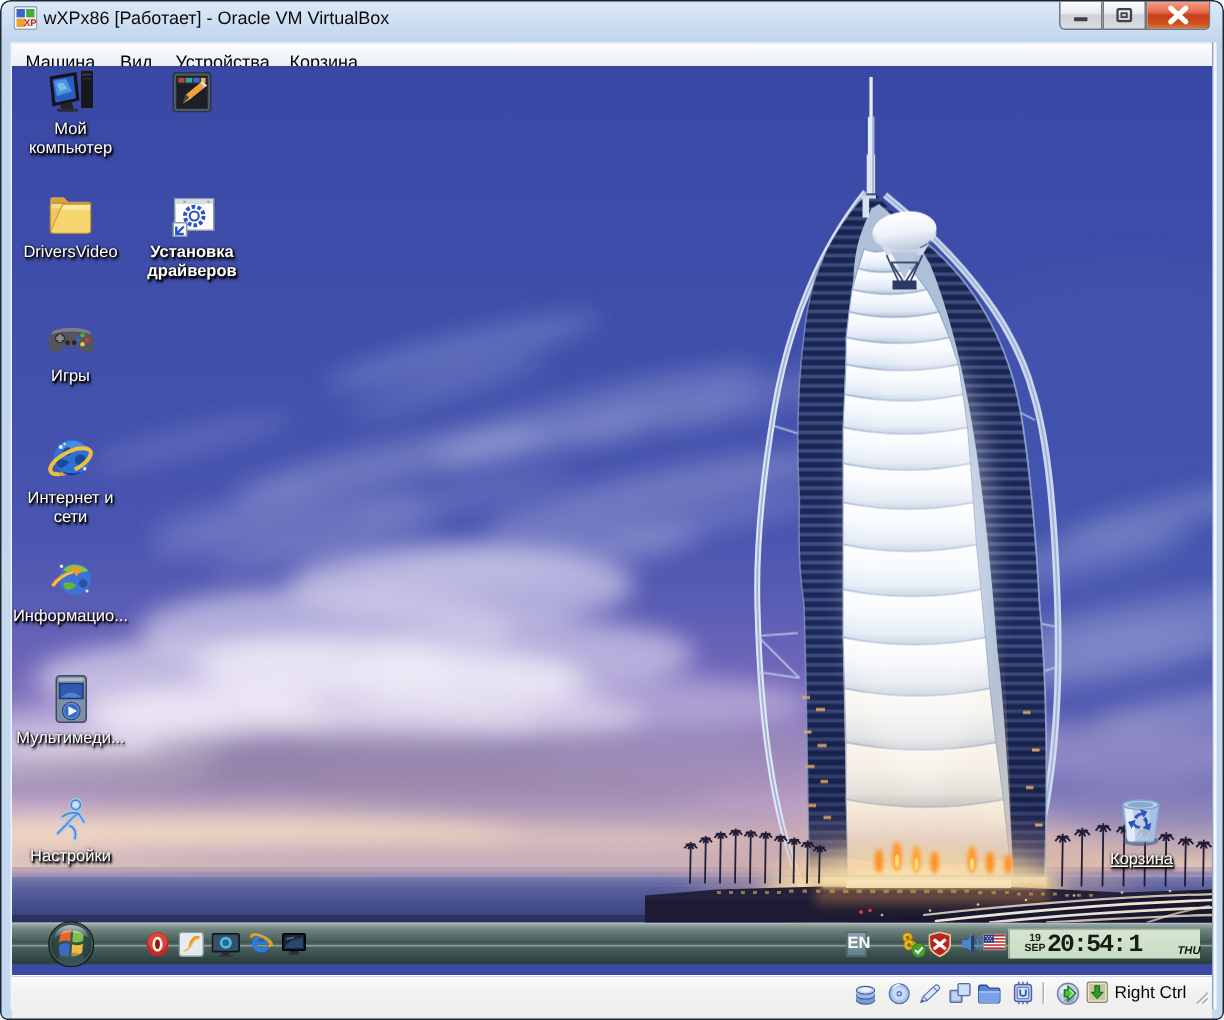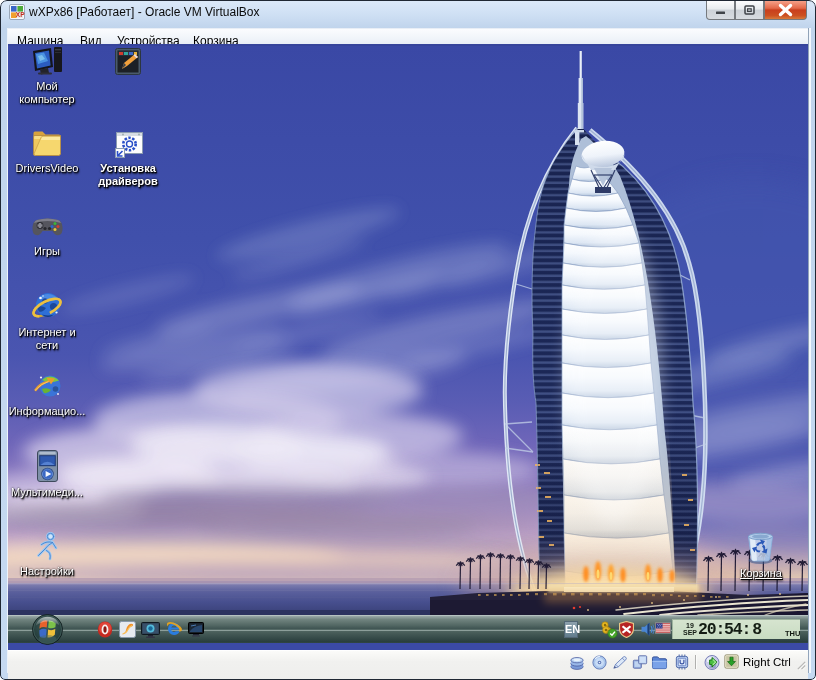--- a/index.html
+++ b/index.html
@@ -765,22 +765,22 @@
       <circle cx="3.5" cy="3.6" r="0.45"></circle>
             <circle cx="5.5" cy="3.6" r="0.45"></circle>
       <circle cx="2.5" cy="5" r="0.45"></circle>
             <circle cx="4.5" cy="5" r="0.45"></circle>
             <circle cx="6.5" cy="5" r="0.45"></circle>
           </g>
     </svg>
 
     <div style="position:absolute;left:664px;top:4px;width:128px;height:20px;background:linear-gradient(180deg,#d6e4cf 0,#c8dcc2 100%);border-top:1px solid #9eb49e;border-left:1px solid #9eb49e;"></div>
     <div style="position:absolute;left:671px;top:7px;width:22px;height:16px;color:#141c14;font-size:7px;font-weight:bold;text-align:center;line-height:7px;font-family:'Liberation Sans',sans-serif;">19<br>SEP</div>
-    <div style="position:absolute;left:690px;top:6px;color:#141c14;font-size:16.5px;font-weight:bold;font-family:'Liberation Mono',monospace;letter-spacing:-1.2px;line-height:17px;">20:54: 8</div>
-    <div style="position:absolute;left:777px;top:14px;color:#141c14;font-size:7.5px;font-weight:bold;font-family:'Liberation Sans',sans-serif;">THU</div>
+    <div style="position:absolute;left:690px;top:6px;color:#141c14;font-size:16.5px;font-weight:bold;font-family:'Liberation Mono',monospace;letter-spacing:-1.2px;line-height:17px;">20:54: 1</div>
+    <div style="position:absolute;left:777px;top:14px;color:#141c14;font-size:7.5px;font-weight:bold;font-family:'Liberation Sans',sans-serif;font-style:italic;">THU</div>
     </div>
   </div>
   <div style="position:absolute;left:7px;top:28px;width:1px;height:645px;background:#edf3fa;"></div>
   <div style="position:absolute;left:808px;top:28px;width:1px;height:645px;background:#6a7a8e;opacity:0.55;"></div>
   <div style="position:absolute;left:809px;top:28px;width:2px;height:645px;background:#f2f7fd;"></div>
   <div style="position:absolute;left:8px;top:672px;width:800px;height:1px;background:#e8eef6;"></div>
   <div id="statusbar">
     <svg style="position:absolute;left:561px;top:4px;" width="16" height="16" viewBox="0 0 17 16">
       <g stroke="#4a5a9c" stroke-width="0.8">
         <ellipse cx="8.5" cy="12" rx="6.5" ry="2.8" fill="#7a9ad8"></ellipse>

